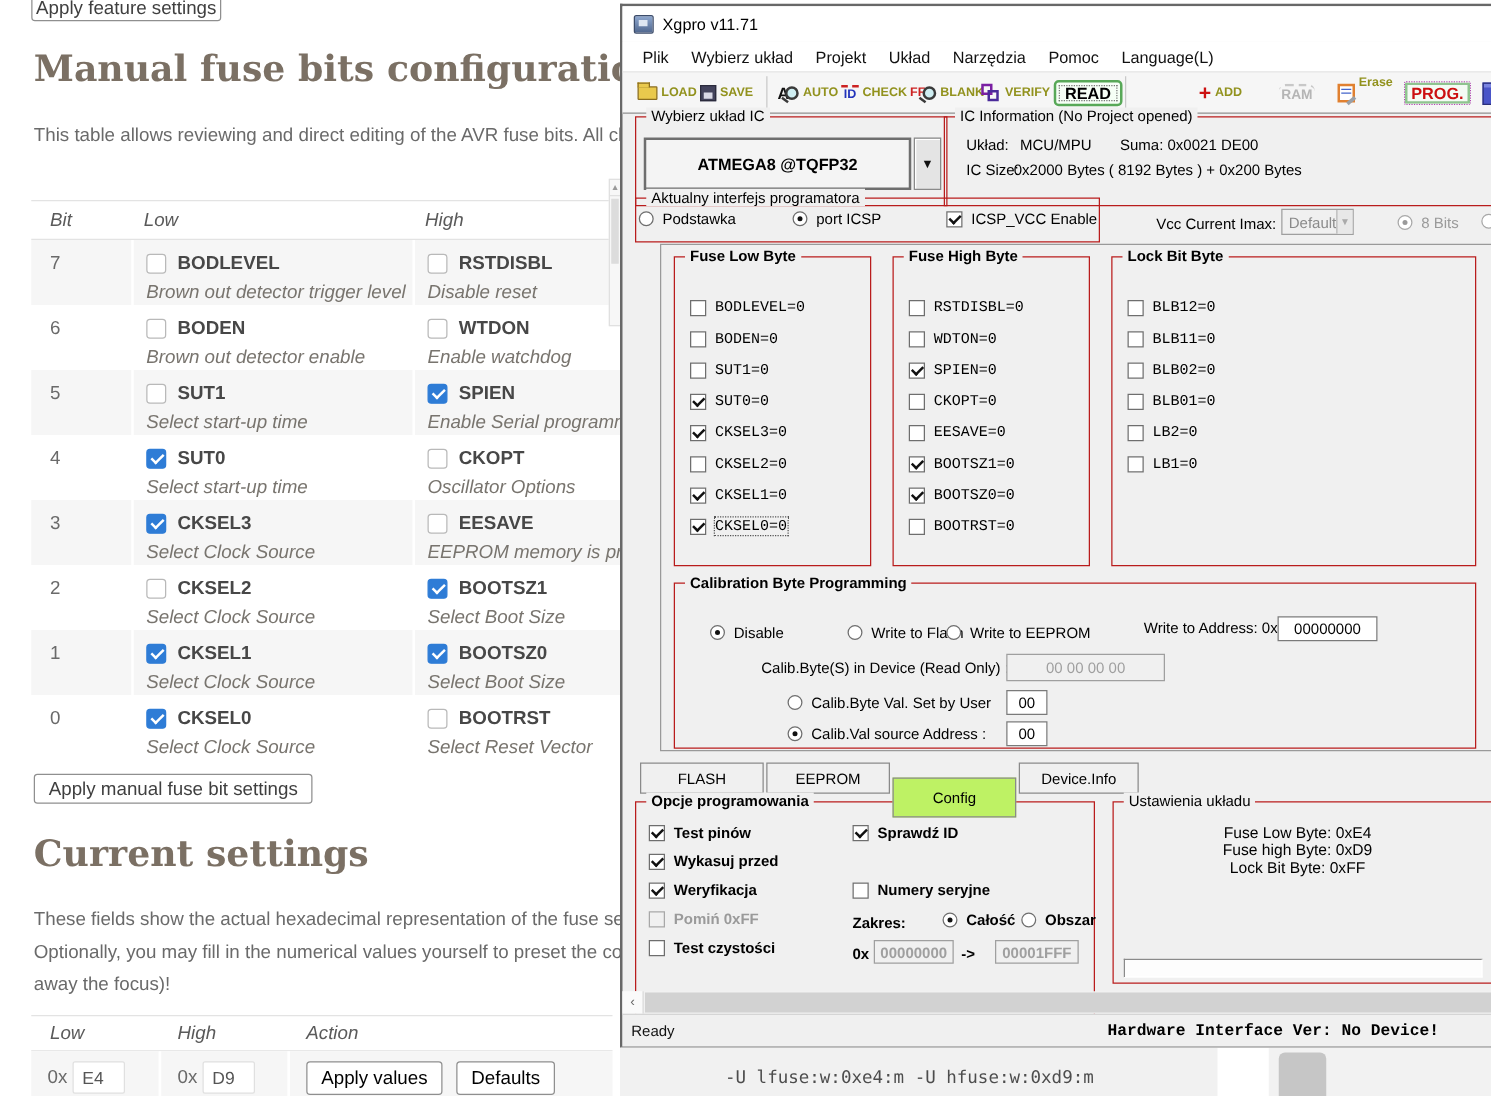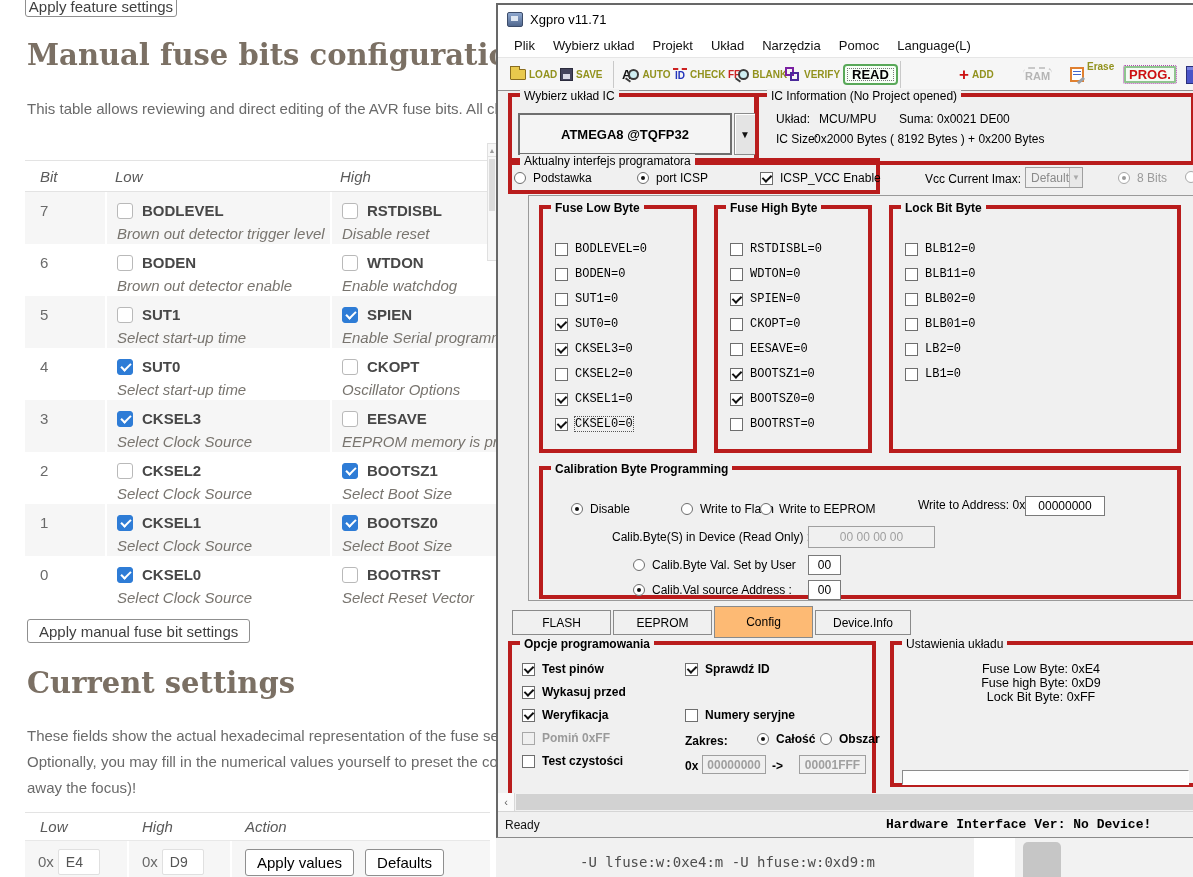--- a/index.html
+++ b/index.html
@@ -73,21 +73,21 @@
   .readbtn { padding:1px 7px; font-weight:bold; font-size:13px; color:#000; background:#f6fff6; border:2px solid #58a858; border-radius:4px; outline:1px dotted #777; outline-offset:-5px; }
   .plus { color:#cc1111; font-size:17px; font-weight:bold; line-height:14px; }
   .ramtxt { color:#b5b5b5; font-weight:bold; font-size:11px; border-top:2px dashed #c8c8c8; border-radius:6px 6px 0 0; padding:1px 2px 0; }
   .erasepad { width:14px; height:15px; background:#fff; border:2px solid #e08030; position:relative; }
   .erasepad::before { content:""; position:absolute; left:1px; top:2px; width:8px; height:1px; background:#4466cc; box-shadow:0 3px 0 #4466cc; }
   .erasepad::after { content:""; position:absolute; right:-3px; bottom:-2px; width:8px; height:3px; background:#9aa0a8; transform:rotate(-40deg); }
   .eraselbl { align-self:flex-start; margin-top:3px; }
   .progbtn { padding:1px 5px; font-weight:bold; font-size:13px; color:#cc1111; background:#f4fbf4; border:1px dotted #b348b3; box-shadow:inset 0 0 0 2px #8fc48f; border-radius:2px; }
   .chipicon { width:14px; height:18px; background:#4a55c8; border:1px solid #2b2f7a; box-shadow:inset 0 3px 0 #7a84e0; }
 
-  .grp { position:absolute; border:4px solid #b91c1c; }
+  .grp { position:absolute; border:1px solid #b91c1c; }
   .grp-label { position:absolute; top:-8px; left:8px; background:#f0f0f0; padding:0 4px; font-size:12px; white-space:nowrap; }
   .grp-label.b { font-weight:bold; }
 
   .chipbox { position:absolute; left:16px; top:16px; width:212px; height:42px; border:2px solid #6e6e6e; background:#f4f4f4; display:flex; align-items:center; justify-content:center; font-weight:bold; font-size:13px; }
   .dropbtn { position:absolute; left:230px; top:16px; width:22px; height:42px; background:#e4e4e4; border:1px solid #8a8a8a; box-shadow:inset 1px 1px 0 #fff; display:flex; align-items:center; justify-content:center; font-size:10px; color:#111; }
 
   .xlabel { position:absolute; white-space:nowrap; font-size:12px; }
   .gray { color:#9a9a9a; }
   .xcb { width:13px; height:13px; background:#fff; border:1px solid #6e6e6e; position:relative; flex:0 0 auto; }
   .xcb.on::after { content:""; position:absolute; left:3px; top:0px; width:4px; height:7px; border:solid #111; border-width:0 2px 2px 0; transform:rotate(45deg); }
@@ -101,21 +101,21 @@
   .focusrect { outline:1px dotted #555; }
   .panel { position:absolute; border:1px solid #9a9a9a; background:#f0f0f0; }
   .sunken { background:#fff; border:1px solid #7a7a7a; display:flex; align-items:center; justify-content:center; font-size:12px; position:absolute; }
   .sunken.dis { background:#f0f0f0; color:#9f9f9f; border-color:#9f9f9f; }
   .combo { position:absolute; height:21px; background:#f0f0f0; border:1px solid #9f9f9f; color:#8a8a8a; display:flex; align-items:center; }
   .combo .val { flex:1; padding-left:5px; font-size:12px; }
   .combo .arr { width:16px; height:100%; border-left:1px solid #b8b8b8; display:flex; align-items:center; justify-content:center; font-size:8px; color:#aaa; background:#e8e8e8; }
 
   .tabrow { position:absolute; left:0; top:601px; width:100%; height:33px; }
   .xtab { position:absolute; top:4px; height:25px; background:#f0f0f0; border:1px solid #8a8a8a; display:flex; align-items:center; justify-content:center; font-size:12px; }
-  .xtab.active { top:0; height:32px; background:#fdba74; z-index:2; }
+  .xtab.active { top:16px; height:32px; background:#bef264; z-index:2; }
 
   .setline { position:absolute; width:290px; text-align:center; font-size:12.5px; white-space:nowrap; }
   .progressstrip { position:absolute; left:8px; top:125px; width:287px; height:15px; background:#fdfdfd; border:1px solid #8a8a8a; border-bottom-color:#fff; border-right-color:#fff; }
 
   .hscroll { position:absolute; left:0; top:788px; width:100%; height:18px; background:#f1f1f1; }
   .hscroll .larr { position:absolute; left:0; top:0; width:17px; height:18px; background:#fafafa; border-right:1px solid #d8d8d8; color:#666; font-size:11px; display:flex; align-items:center; justify-content:center; }
   .hscroll .hthumb { position:absolute; left:18px; top:1px; height:16px; right:0; background:#d2d2d2; }
   .statusbar { position:absolute; left:0; top:806px; width:100%; height:26px; background:#f0f0f0; border-top:1px solid #d5d5d5; }
   .statusleft { position:absolute; left:7px; top:6px; font-size:12px; color:#111; }
   .statusright { position:absolute; left:388px; top:5px; font-family:"Liberation Mono",monospace; font-weight:bold; font-size:13px; color:#000; white-space:nowrap; }

